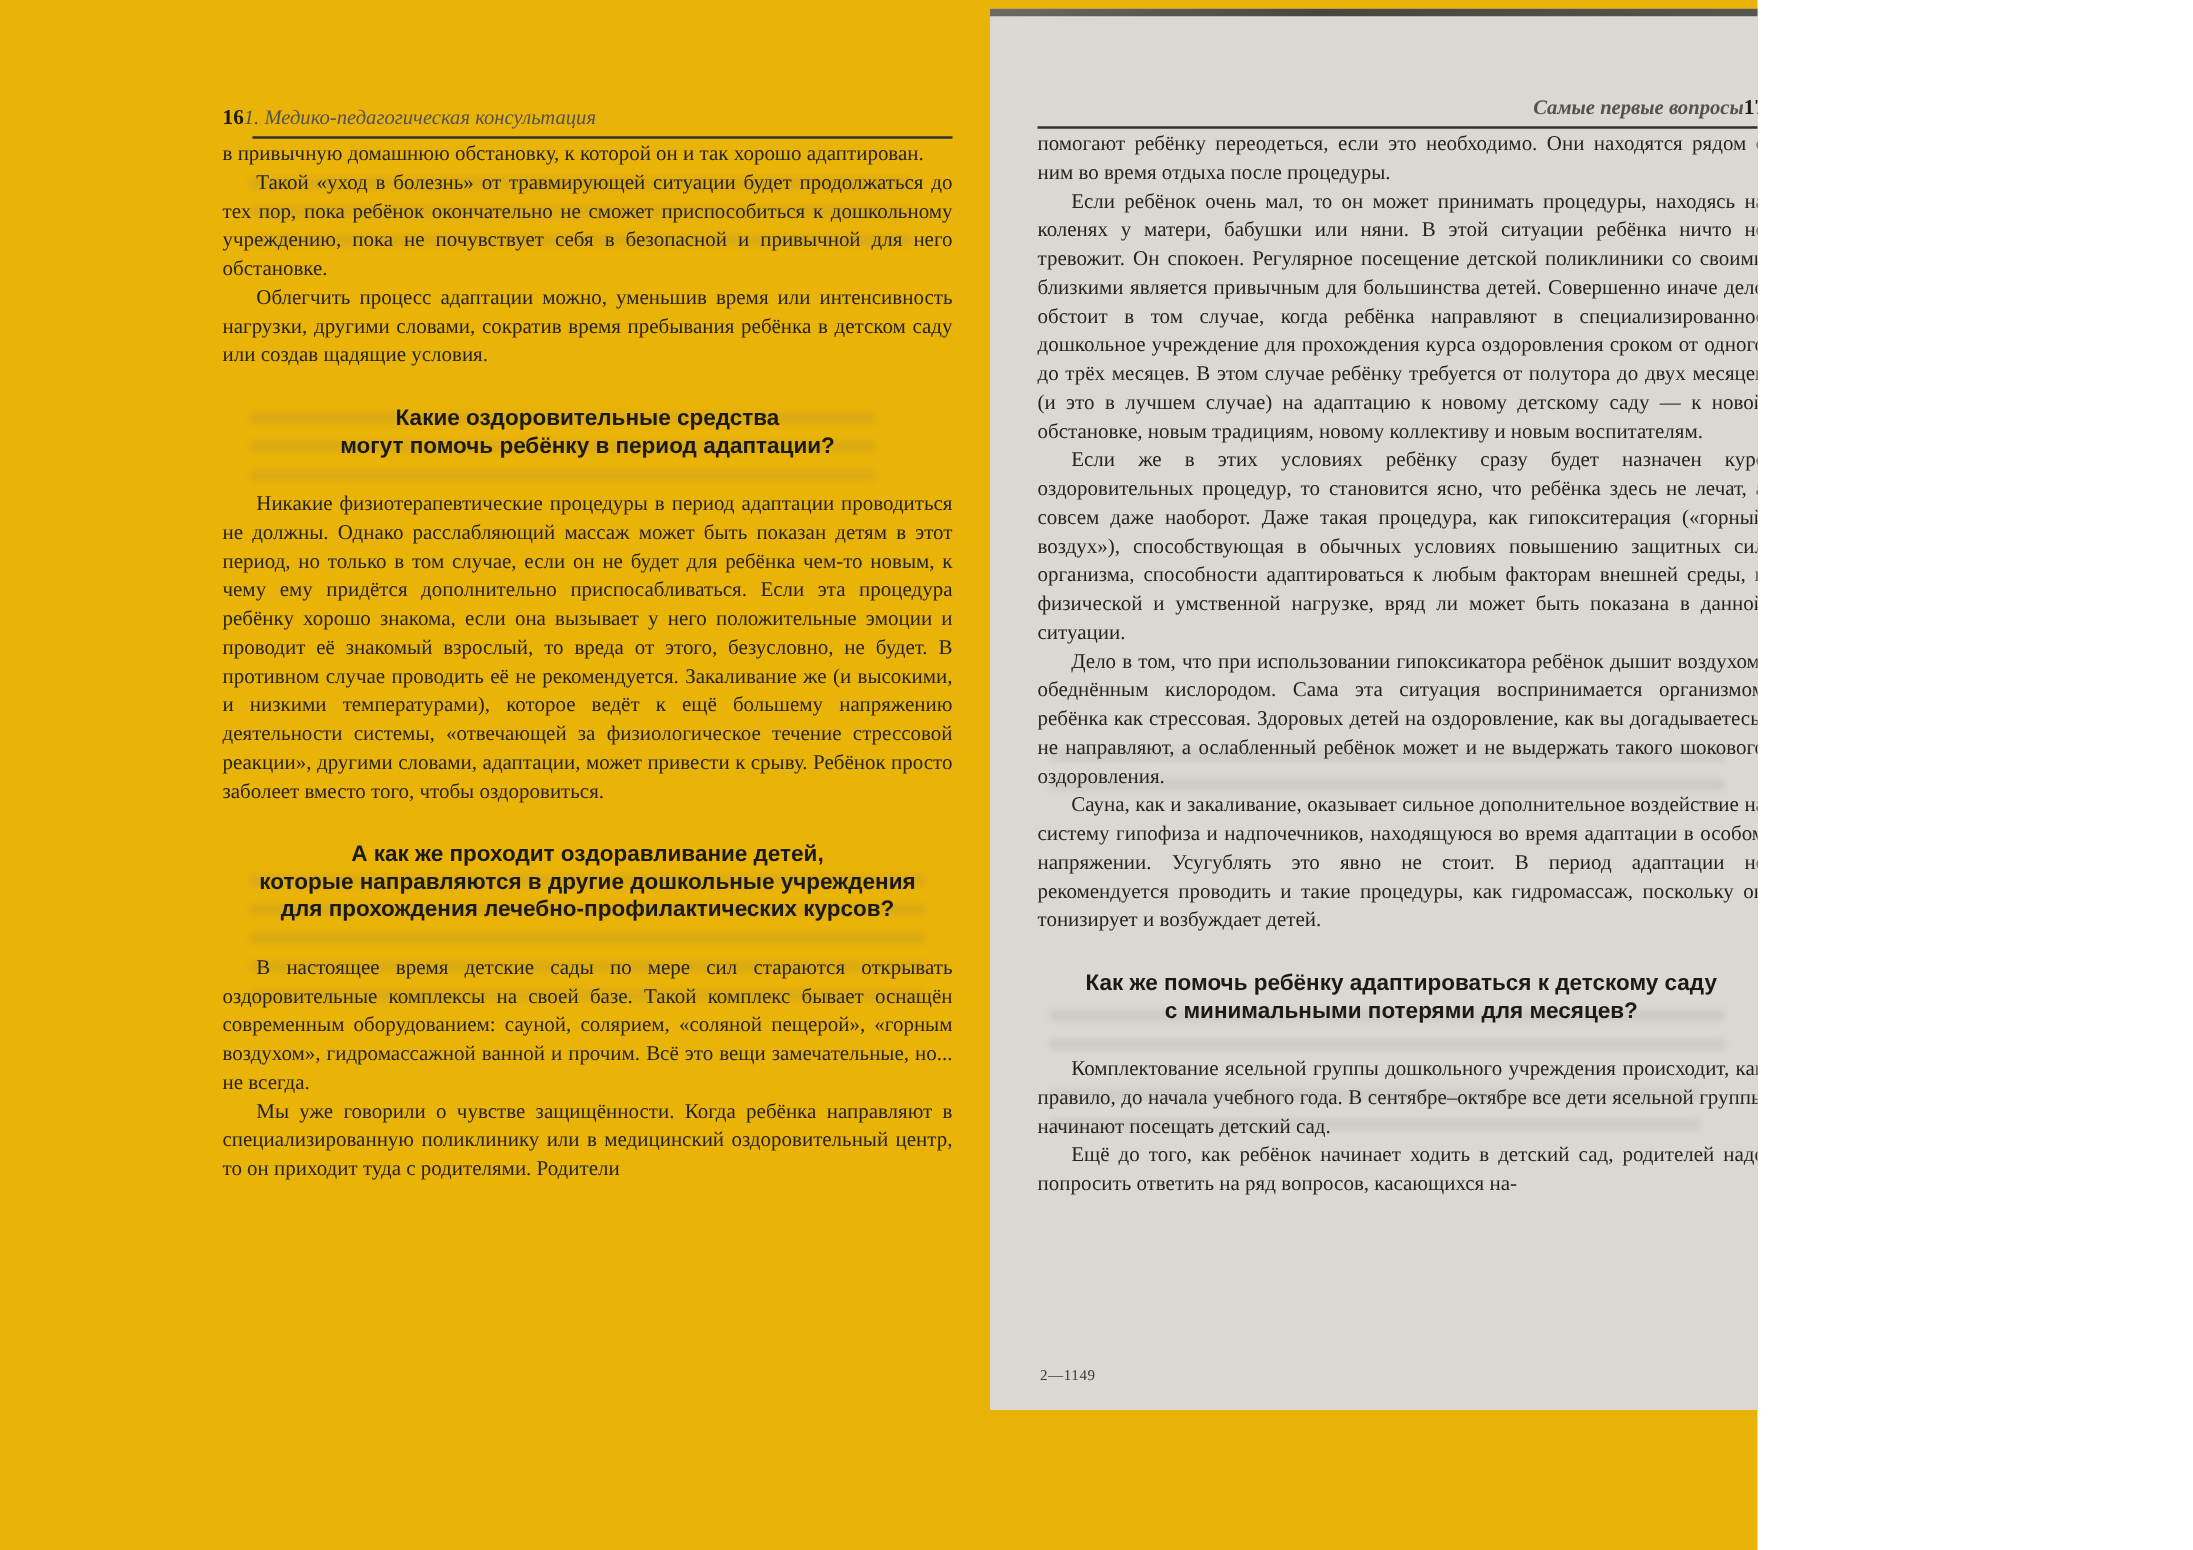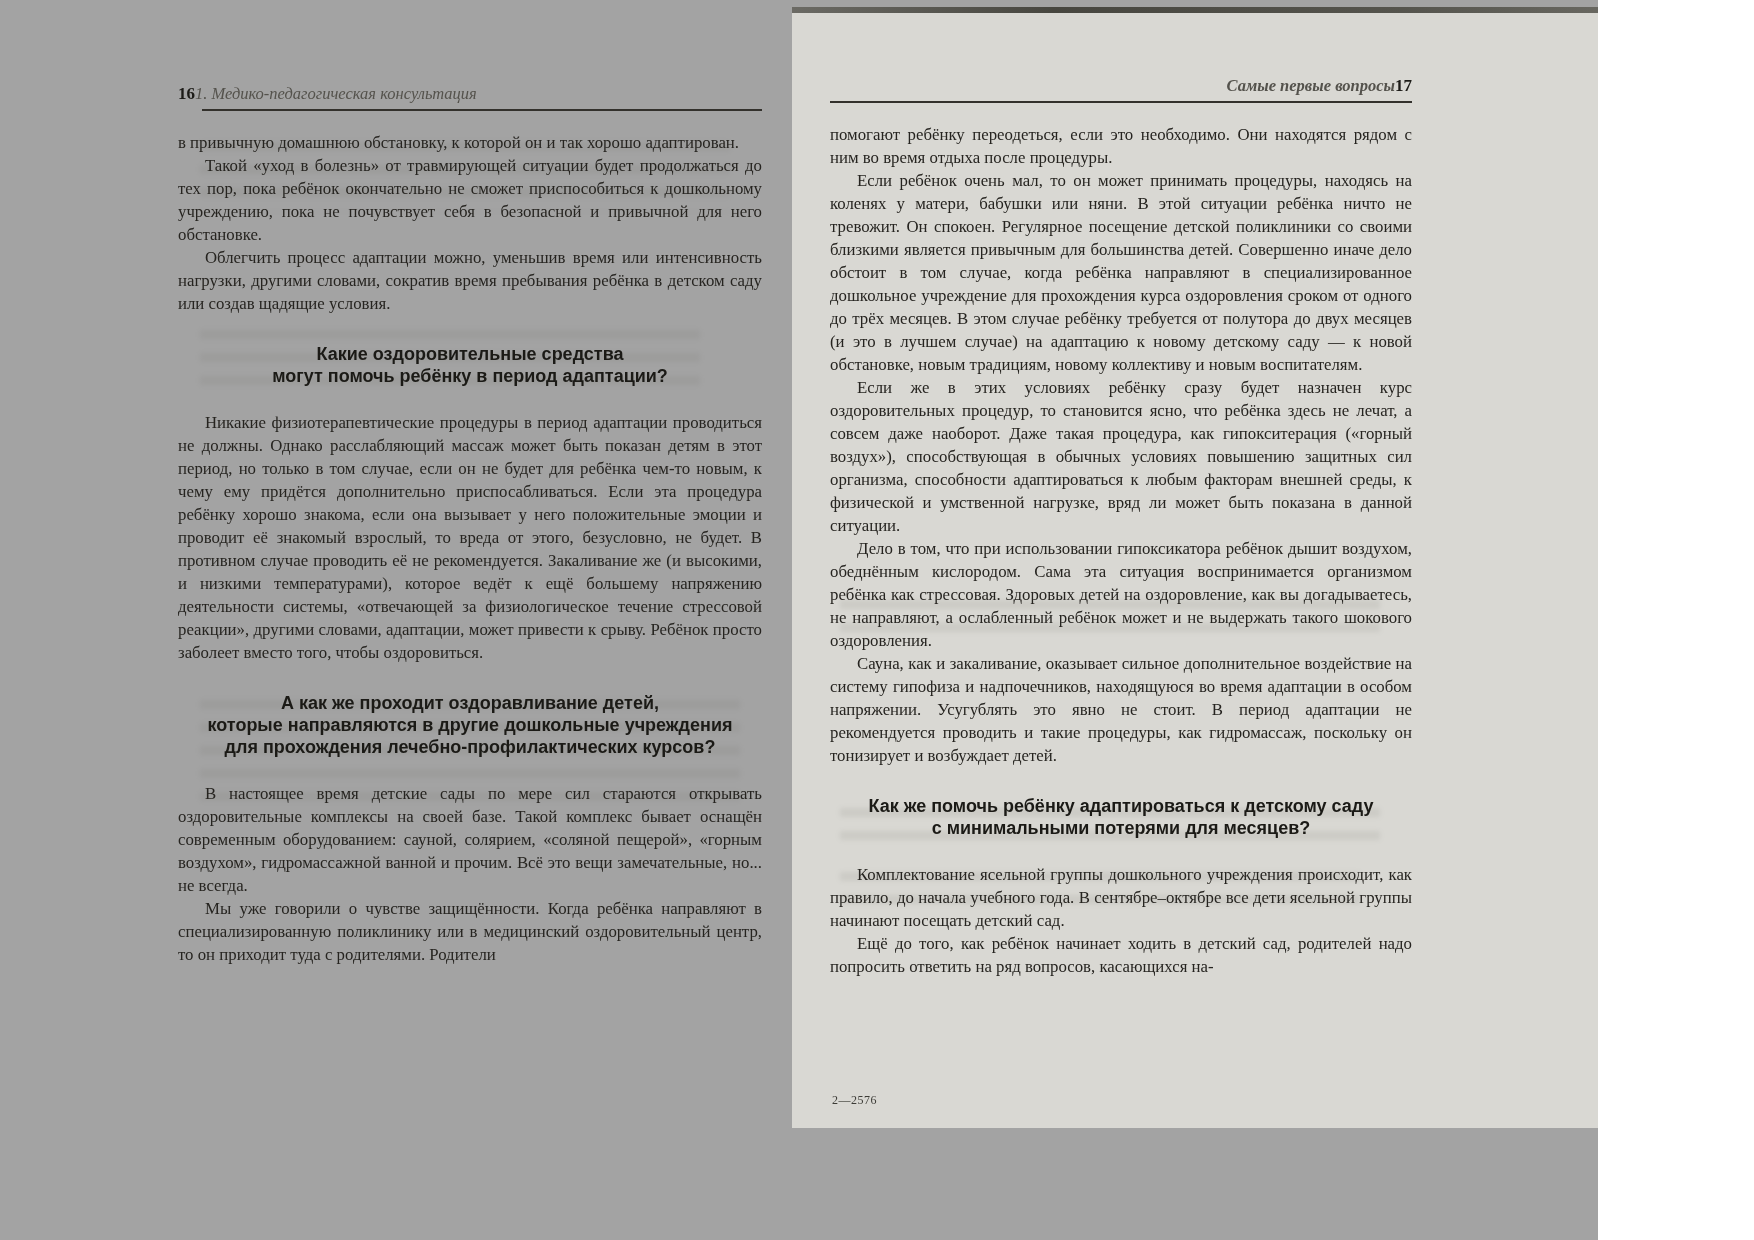--- a/index.html
+++ b/index.html
@@ -1,18 +1,18 @@
 <!DOCTYPE html>
 <html lang="ru"><head>
 <meta charset="utf-8">
 <style>
   html,body { margin:0; padding:0; background:#ffffff; }
   .sheet {
-    position:relative; width:1598px; height:1240px; overflow:hidden;
-    background:#a3a3a3;
+    position:relative; width:1406px; height:1240px; overflow:hidden;
+    background:#eab308;
     font-family:"Liberation Serif", serif;
   }
 
   
   .rp-bg {
     position:absolute; left:792px; top:7px; width:872px; height:1121px;
     background:#d9d8d3;
   }
   .rp-topline {
     position:absolute; left:792px; top:7px; width:872px; height:6px;
@@ -39,21 +39,21 @@
   .runhead .num { font-weight:bold; font-size:17px; color:#1d1c18; }
   .runhead .title { font-style:italic; color:#54524c; }
   .runhead.left-pg .num { flex:0 0 auto; }
   .runhead.left-pg .title { flex:1; }
   .runhead.right-pg .title { flex:1; text-align:right;font-weight:bold; }
   .runhead.right-pg .num { flex:0 0 auto; }
 
   .rule { border:0; border-top:2px solid #33312c; margin:5px 0 0 0; }
   .rule.inset { margin-left:24px; }
 
-  .bodytext { margin-top:20px; }
+  .bodytext { }
 
   .para {
     margin:0; text-indent:27px; text-align:justify;
     font-size:16.8px; line-height:23px; color:#262420;
   }
   .para.first { text-indent:0; }
 
   .headline {
     font-family:"Liberation Sans", sans-serif;
     font-weight:700; font-size:18px; line-height:22px;
@@ -123,15 +123,15 @@
       <p class="para">Сауна, как и закаливание, оказывает сильное дополнительное воздействие на систему гипофиза и надпочечников, находящуюся во время адаптации в особом напряжении. Усугублять это явно не стоит. В период адаптации не рекомендуется проводить и такие процедуры, как гидромассаж, поскольку он тонизирует и возбуждает детей.</p>
 
       <h2 class="headline">Как же помочь ребёнку адаптироваться к детскому саду
 с минимальными потерями для месяцев?</h2>
 
       <p class="para">Комплектование ясельной группы дошкольного учреждения происходит, как правило, до начала учебного года. В сентябре–октябре все дети ясельной группы начинают посещать детский сад.</p>
       <p class="para">Ещё до того, как ребёнок начинает ходить в детский сад, родителей надо попросить ответить на ряд вопросов, касающихся на-</p>
     </div>
   </div>
 
-  <div class="sig">2—2576</div>
+  <div class="sig">2—1149</div>
 
 </div>
 
 </body></html>

